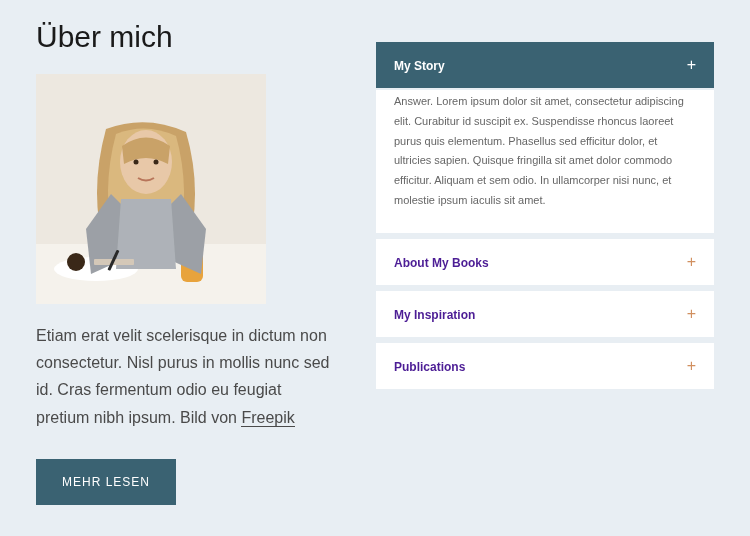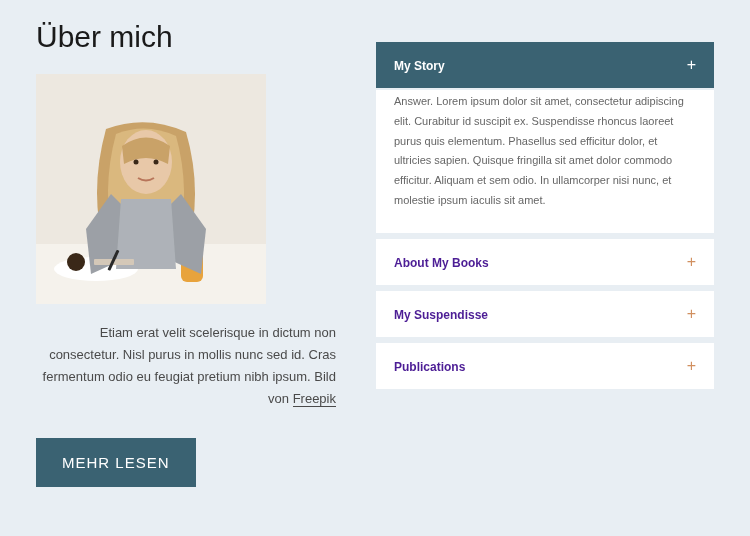--- a/index.html
+++ b/index.html
@@ -29,36 +29,35 @@
 .photo {
   width: 230px;
   height: 230px;
   background: #f0ece6;
   position: relative;
   overflow: hidden;
   margin-bottom: 18px;
 }
 .photo svg { width: 100%; height: 100%; display: block; }
 .description {
-  font-size: 13px;
+  font-size: 16px;
   line-height: 1.7;
   color: #4a4a4a;
   margin-bottom: 28px;
-  text-align: right;
 }
 .description a {
   color: #4a4a4a;
   text-decoration: none;
   border-bottom: 1px solid #4a4a4a;
 }
 .btn {
   display: inline-block;
   background: #3a6272;
   color: #fff;
-  font-size: 15px;
+  font-size: 12px;
   letter-spacing: 1px;
   padding: 16px 26px;
   border: none;
   cursor: pointer;
 }
 .acc-item { margin-bottom: 6px; }
 .acc-header {
   background: #fff;
   padding: 15px 18px;
   display: flex;
@@ -137,21 +136,21 @@
 
   <div class="acc-item">
     <div class="acc-header">
       <span class="acc-title">About My Books</span>
       <span class="plus-icon">+</span>
     </div>
   </div>
 
   <div class="acc-item">
     <div class="acc-header">
-      <span class="acc-title">My Suspendisse</span>
+      <span class="acc-title">My Inspiration</span>
       <span class="plus-icon">+</span>
     </div>
   </div>
 
   <div class="acc-item">
     <div class="acc-header">
       <span class="acc-title">Publications</span>
       <span class="plus-icon">+</span>
     </div>
   </div>

